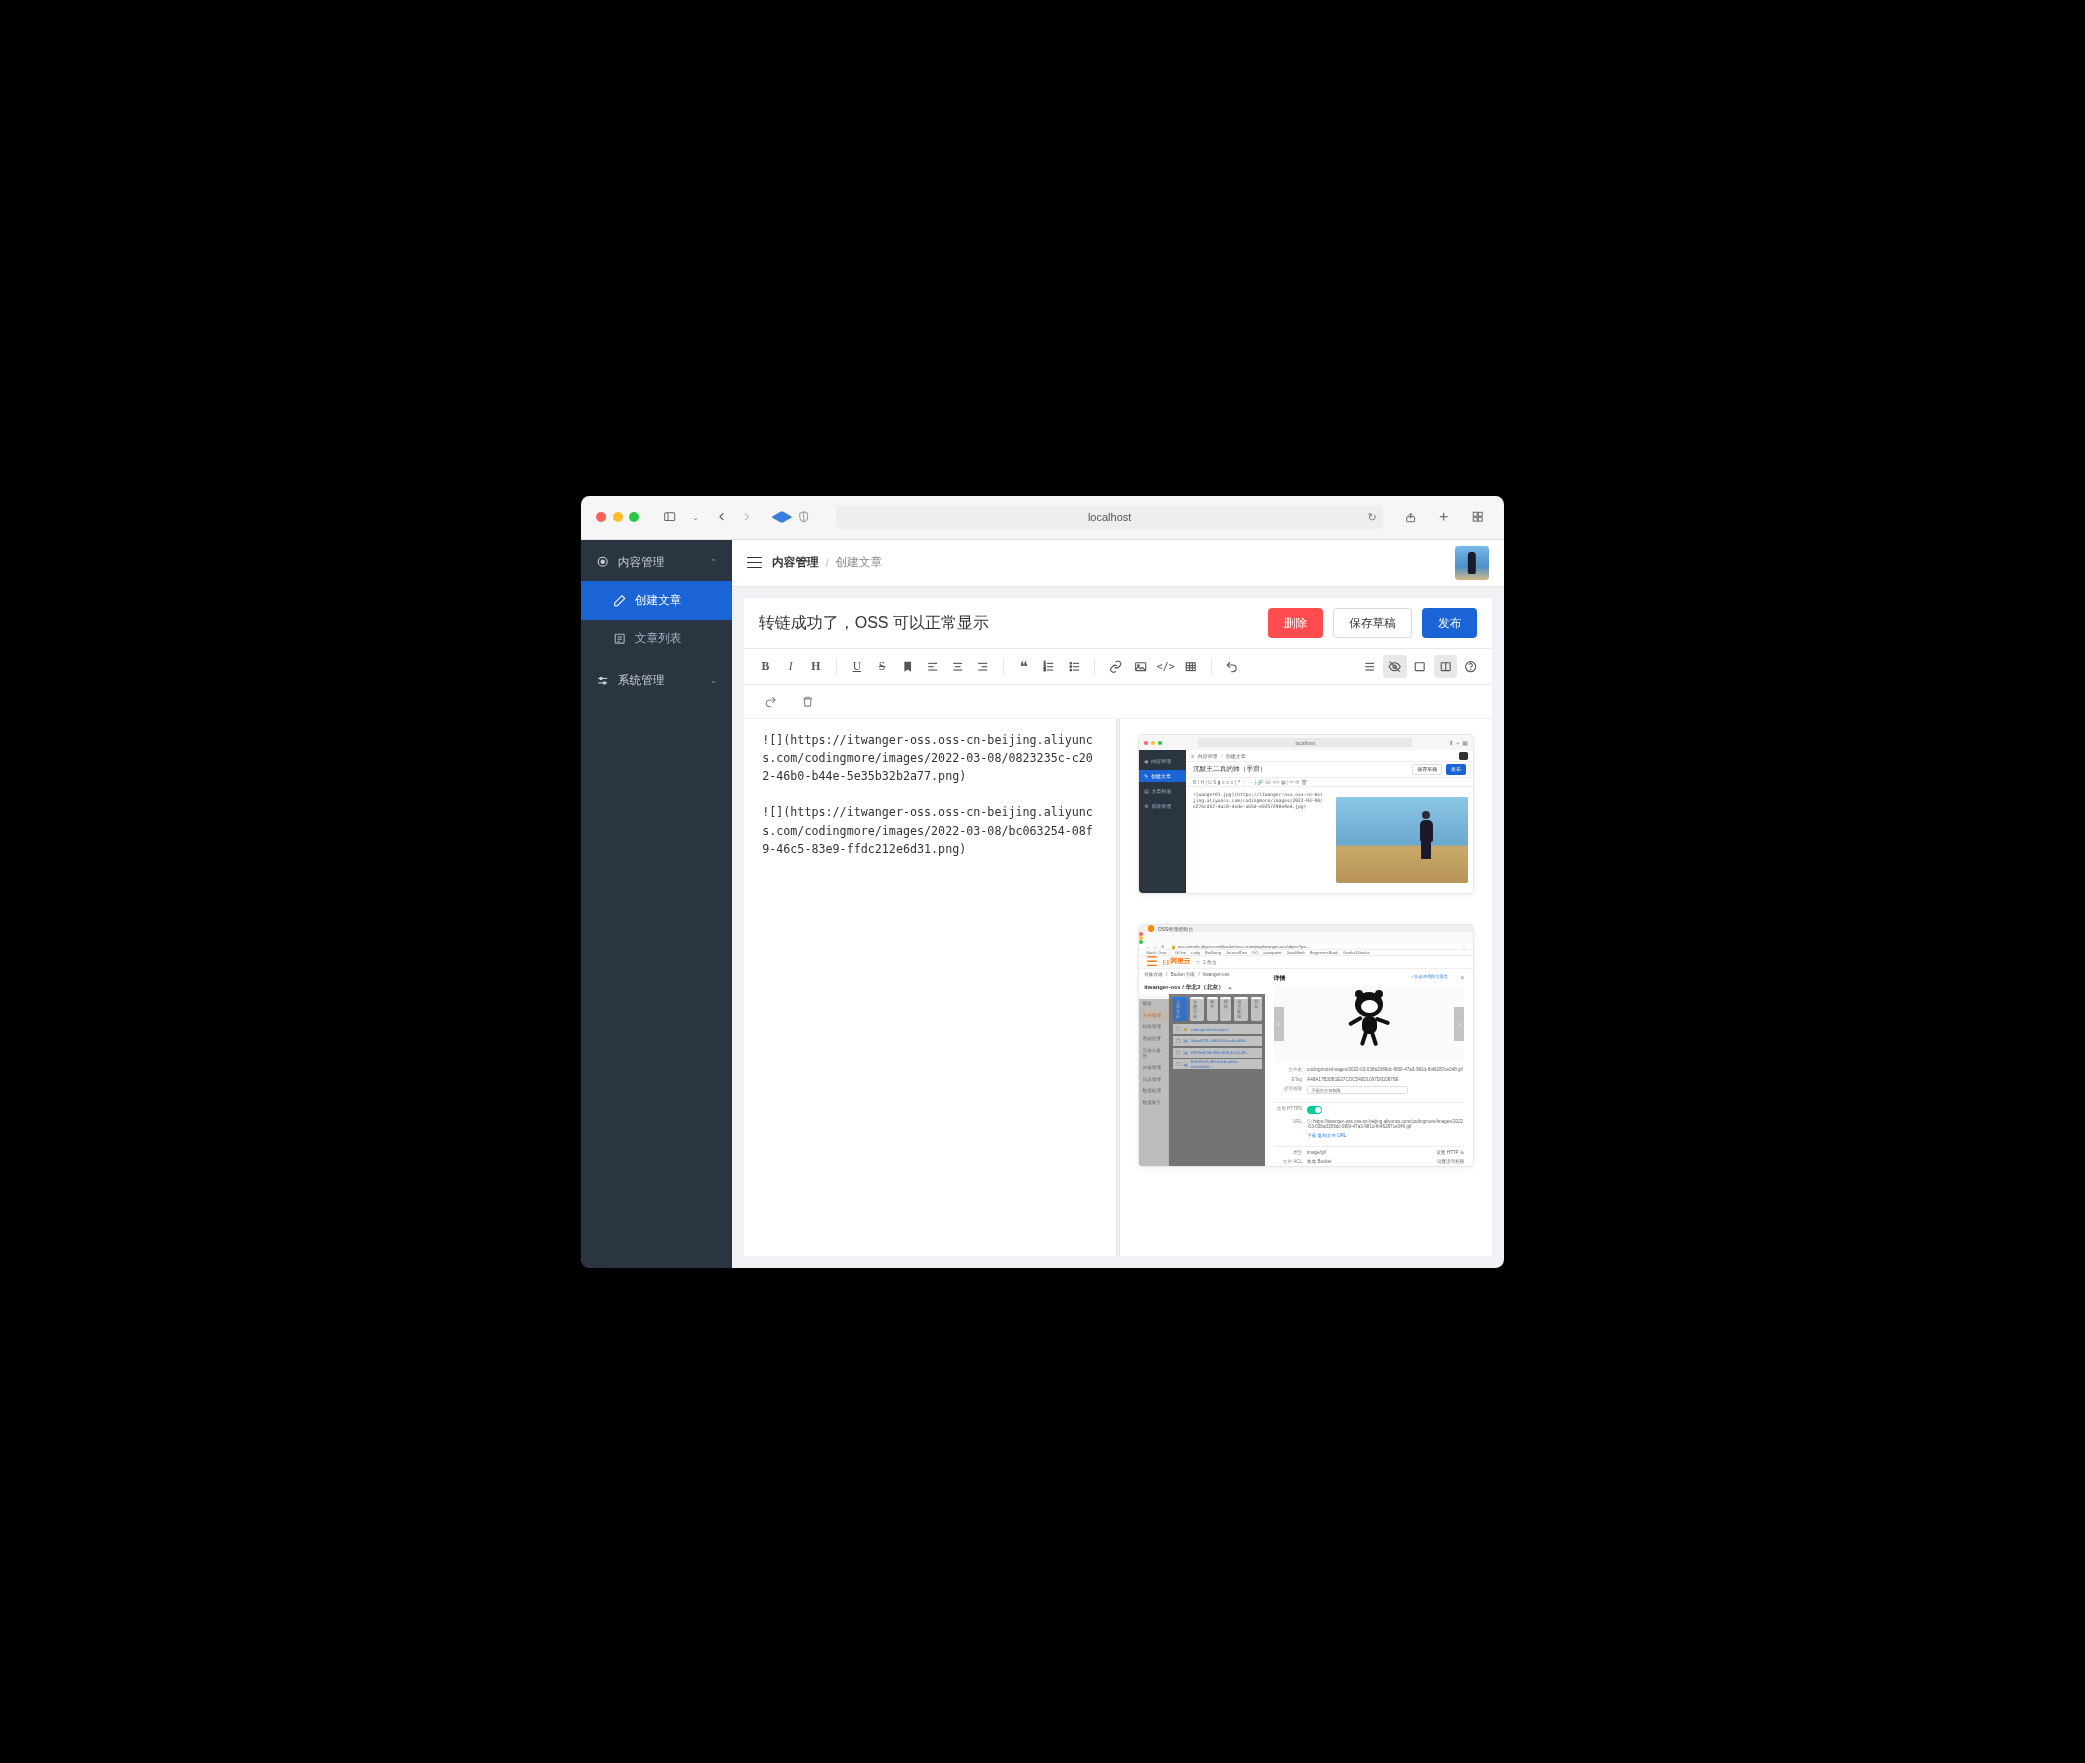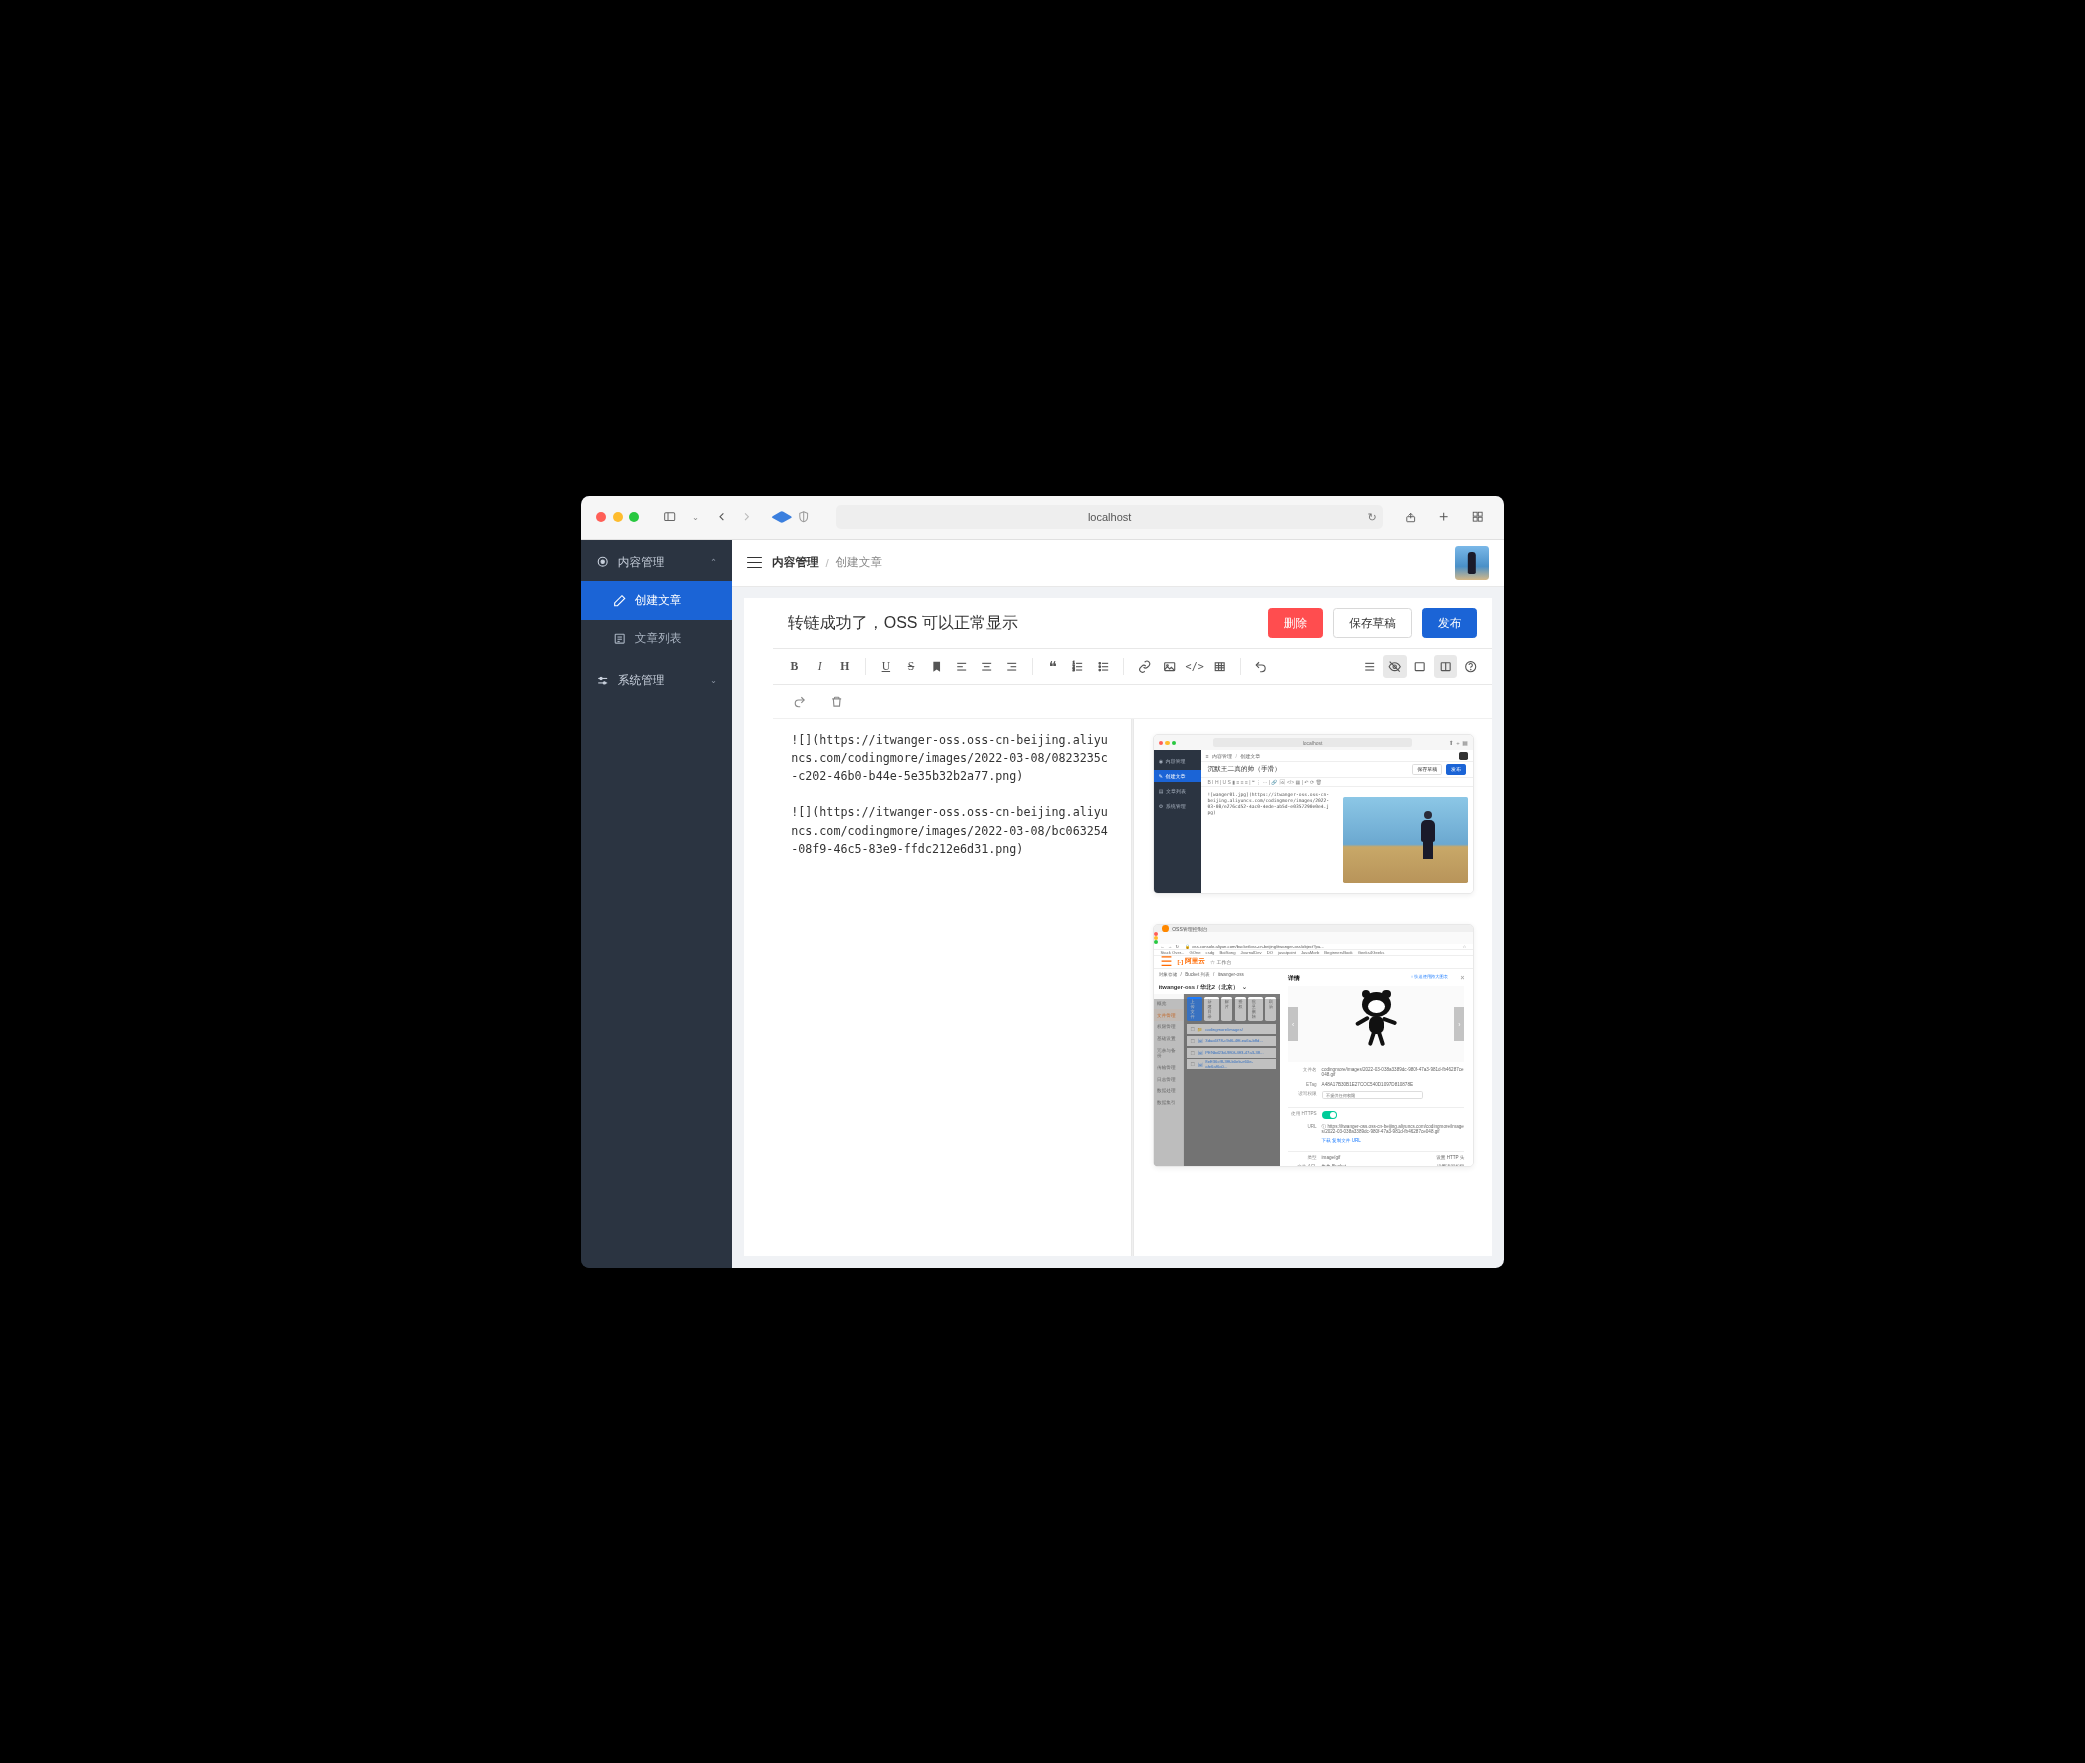--- a/index.html
+++ b/index.html
@@ -148,21 +148,20 @@
     .content-area {
       flex: 1;
       padding: 11.7px;
       overflow: hidden;
     }
     .editor-card {
       background: #fff;
       height: 100%;
       display: flex;
       flex-direction: column;
-      padding-left: 29px;
     }
     .title-bar {
       height: 50px;
       display: flex;
       align-items: center;
       padding: 0 15px;
       gap: 10px;
     }
     .title-input {
       flex: 1;

